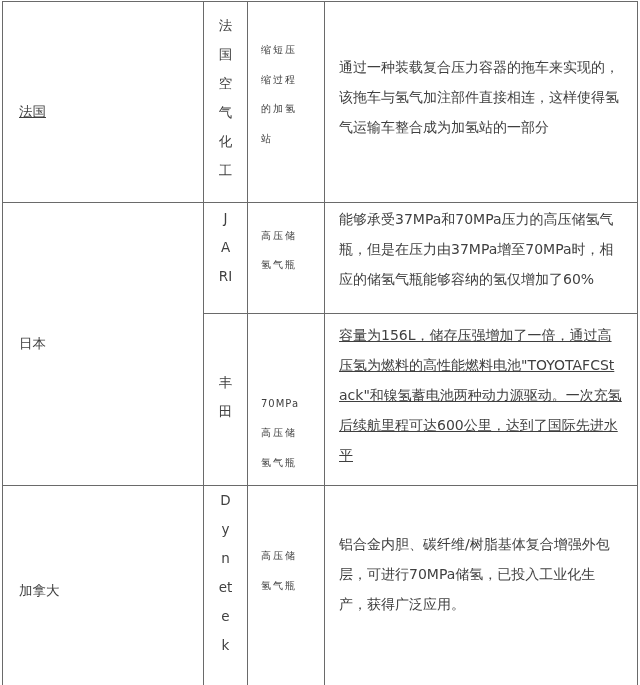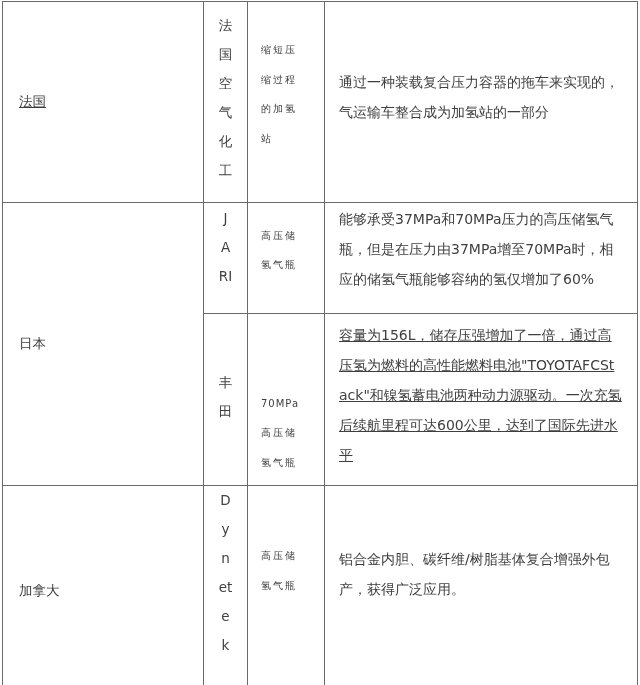--- a/index.html
+++ b/index.html
@@ -24,21 +24,21 @@
   <div class="hline" style="left:2px; top:202px; width:636px;"></div>
   <div class="hline" style="left:203px; top:313px; width:435px;"></div>
   <div class="hline" style="left:2px; top:485px; width:636px;"></div>
 
   <div class="vline" style="left:2px; top:1px; height:684px;"></div>
   <div class="vline" style="left:203px; top:1px; height:684px;"></div>
   <div class="vline" style="left:247px; top:1px; height:684px;"></div>
   <div class="vline" style="left:324px; top:1px; height:684px;"></div>
   <div class="vline" style="left:637px; top:1px; height:684px;"></div>
 
-  <div class="cell country" style="left:3px; top:2px; width:200px; height:200px;text-decoration:underline;">
+  <div class="cell country" style="left:3px; top:12px; width:200px; height:200px;text-decoration:underline;">
     <span>法国</span>
   </div>
   <div class="cell vert" style="left:204px; top:2px; width:43px; height:200px; padding-bottom:8px;">
     <span>法</span>
     <span>国</span>
     <span>空</span>
     <span>气</span>
     <span>化</span>
     <span>工</span>
   </div>
@@ -46,20 +46,21 @@
     <div>
       <span>缩短压</span>
       <span>缩过程</span>
       <span>的加氢</span>
       <span>站</span>
     </div>
   </div>
   <div class="cell desc" style="left:325px; top:2px; width:312px; height:200px; padding-left:14px; padding-bottom:10px;">
     <div>
       <span>通过一种装载复合压力容器的拖车来实现的，</span>
+      <span>该拖车与氢气加注部件直接相连，这样使得氢</span>
       <span>气运输车整合成为加氢站的一部分</span>
     </div>
   </div>
 
   <div class="cell country" style="left:3px; top:203px; width:200px; height:282px;">
     <span>日本</span>
   </div>
 
   <div class="cell vert" style="left:204px; top:203px; width:43px; height:110px; padding-bottom:22px;">
     <span>J</span>
@@ -114,16 +115,17 @@
   </div>
   <div class="cell prod" style="left:248px; top:486px; width:76px; height:199px; padding-left:13px; padding-bottom:30px;">
     <div>
       <span>高压储</span>
       <span>氢气瓶</span>
     </div>
   </div>
   <div class="cell desc" style="left:325px; top:486px; width:312px; height:199px; padding-left:14px; padding-bottom:24px;">
     <div>
       <span>铝合金内胆、碳纤维/树脂基体复合增强外包</span>
+      <span>层，可进行70MPa储氢，已投入工业化生</span>
       <span>产，获得广泛应用。</span>
     </div>
   </div>
 </div>
 
 </body></html>

